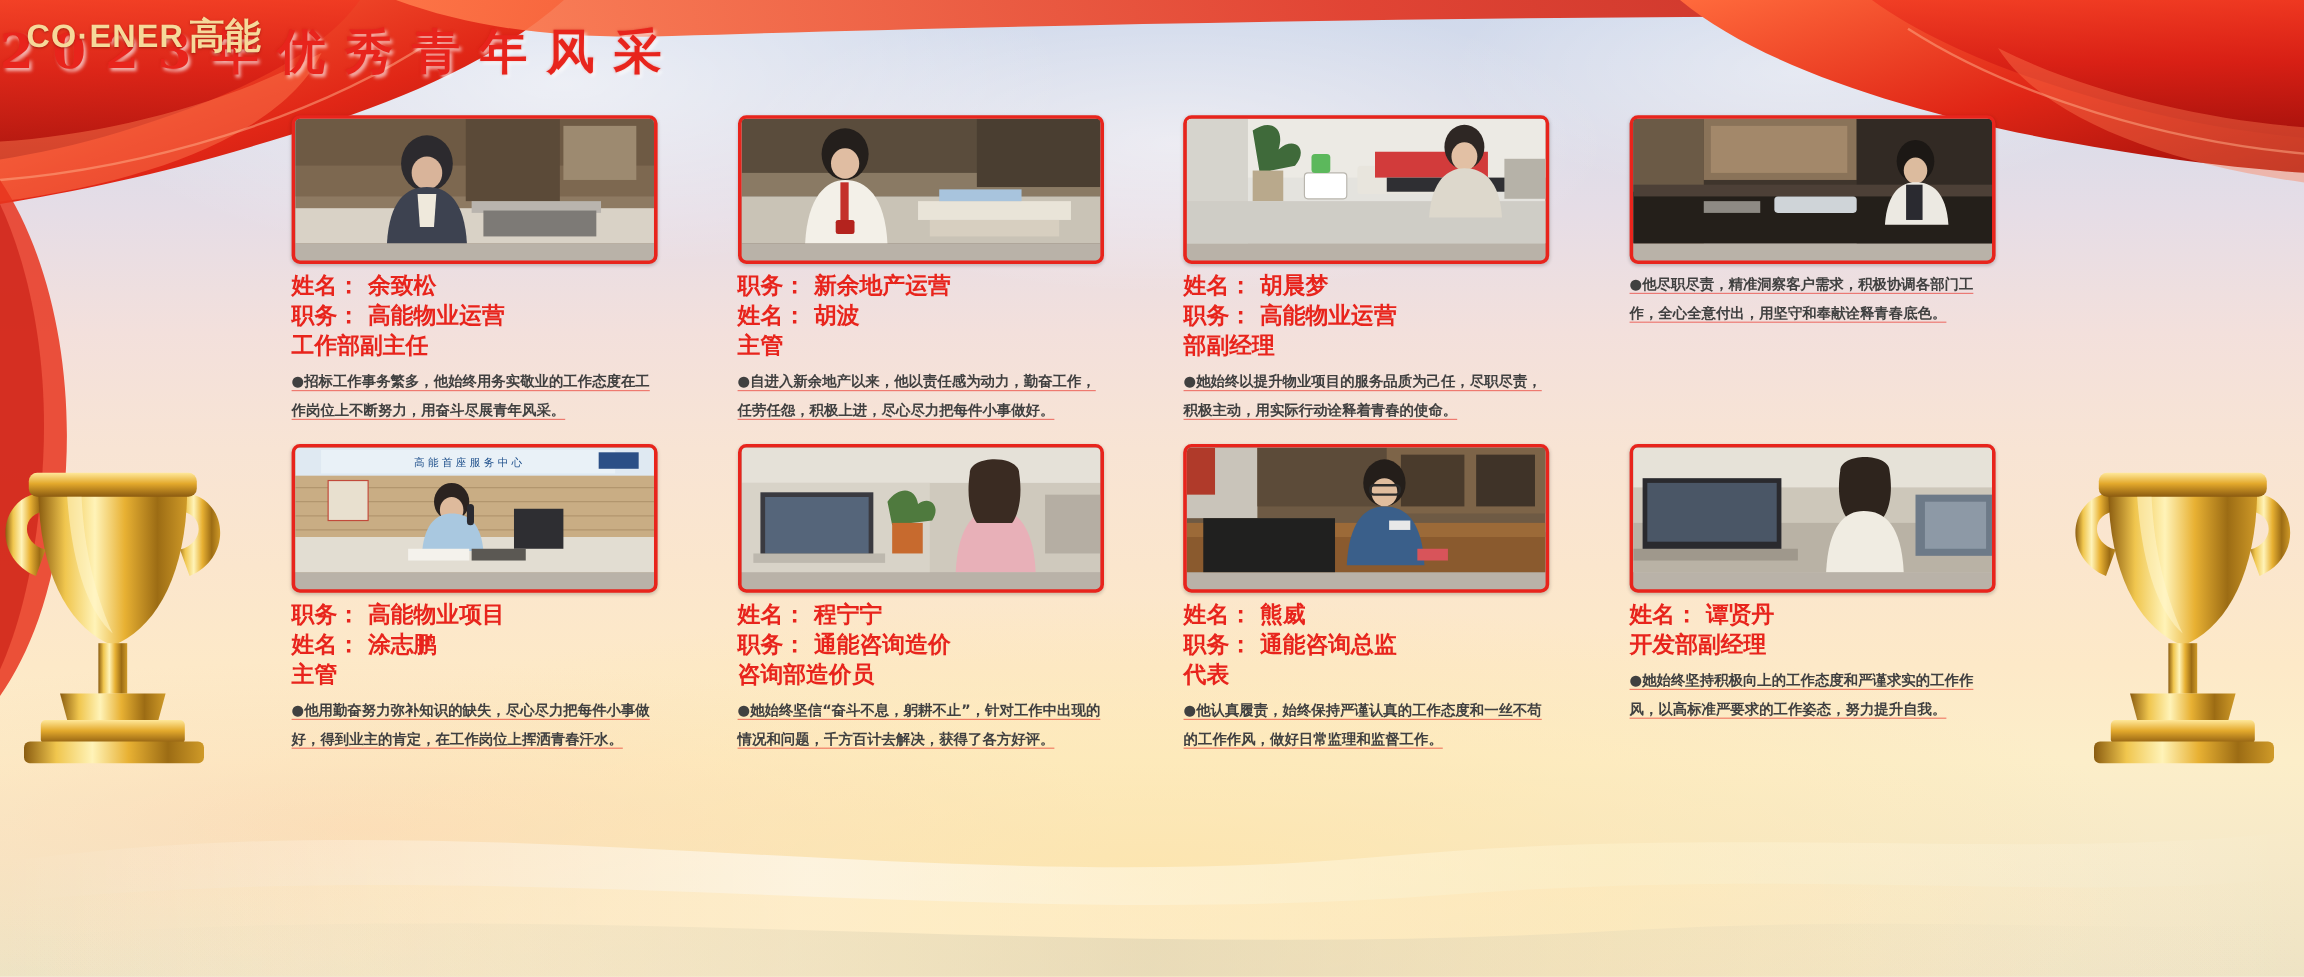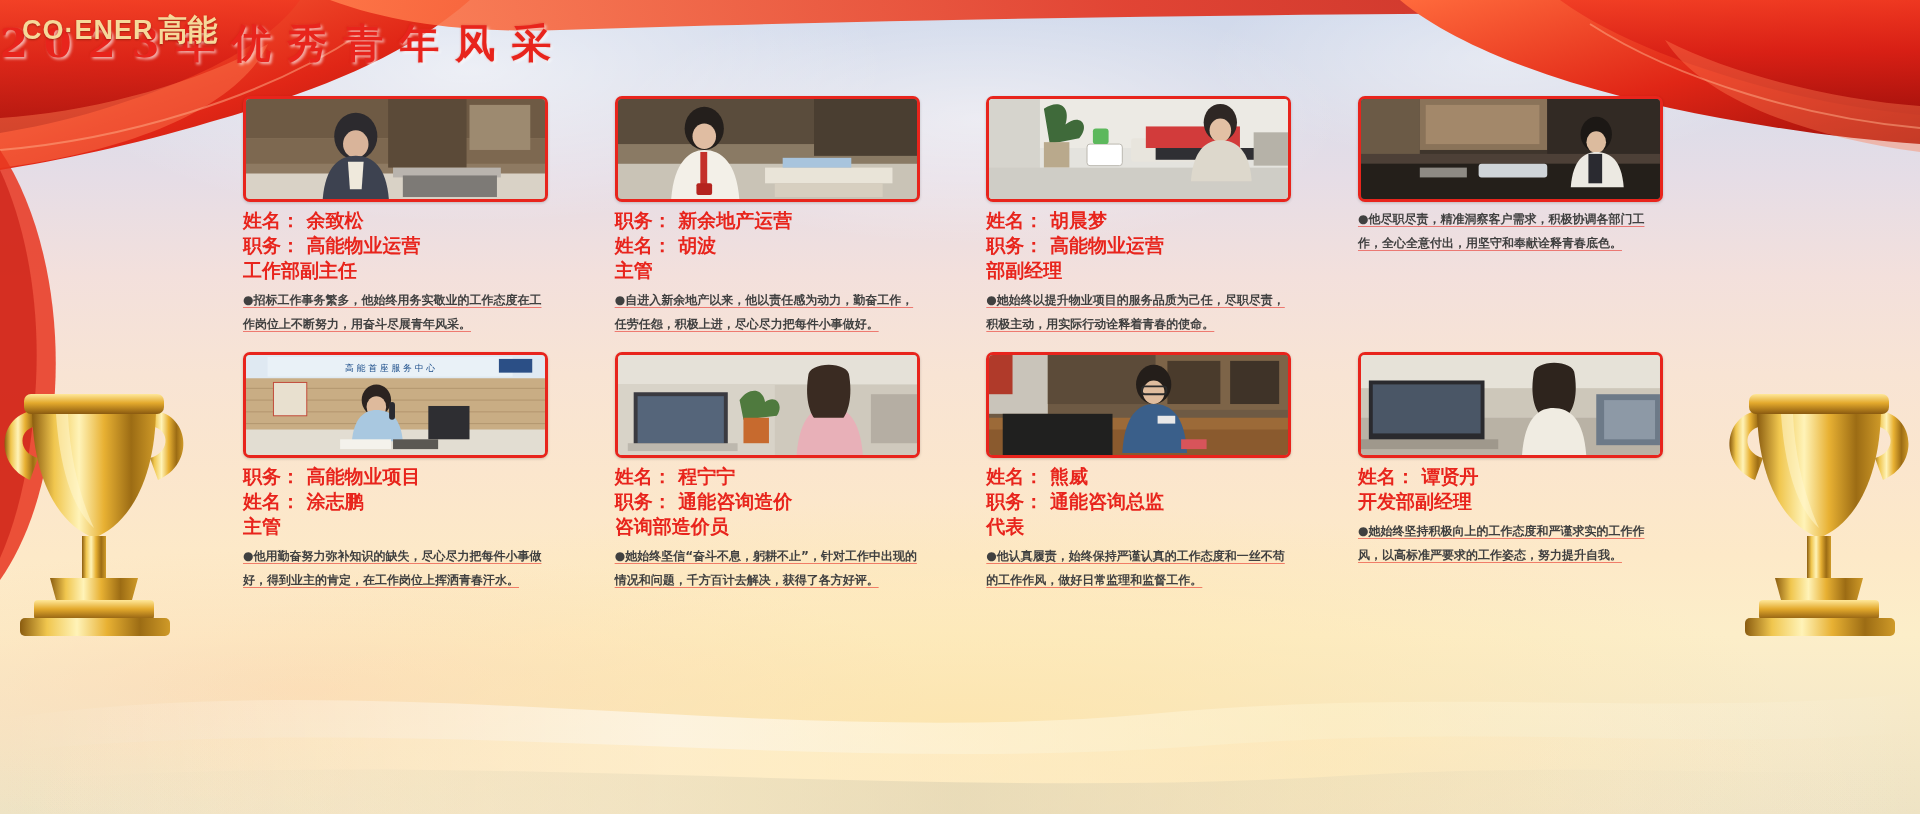--- a/index.html
+++ b/index.html
@@ -85,21 +85,21 @@
     display:grid;
     grid-template-columns:repeat(4, 305px);
     column-gap:-0px;
     justify-content:space-between;
     row-gap:16px;
     z-index:9;
   }
   .card { width:305px; }
 
   .photo {
-    width:305px; height:106px;
+    width:305px; height:124px;
     border:3px solid #e8241c;
     border-radius:7px;
     overflow:hidden;
     position:relative;
     box-shadow:0 1px 3px rgba(0,0,0,0.18);
     background:#b9b2a8;
     padding-left:12px;
   }
   .photo-inner { position:absolute; inset:0; }
 

